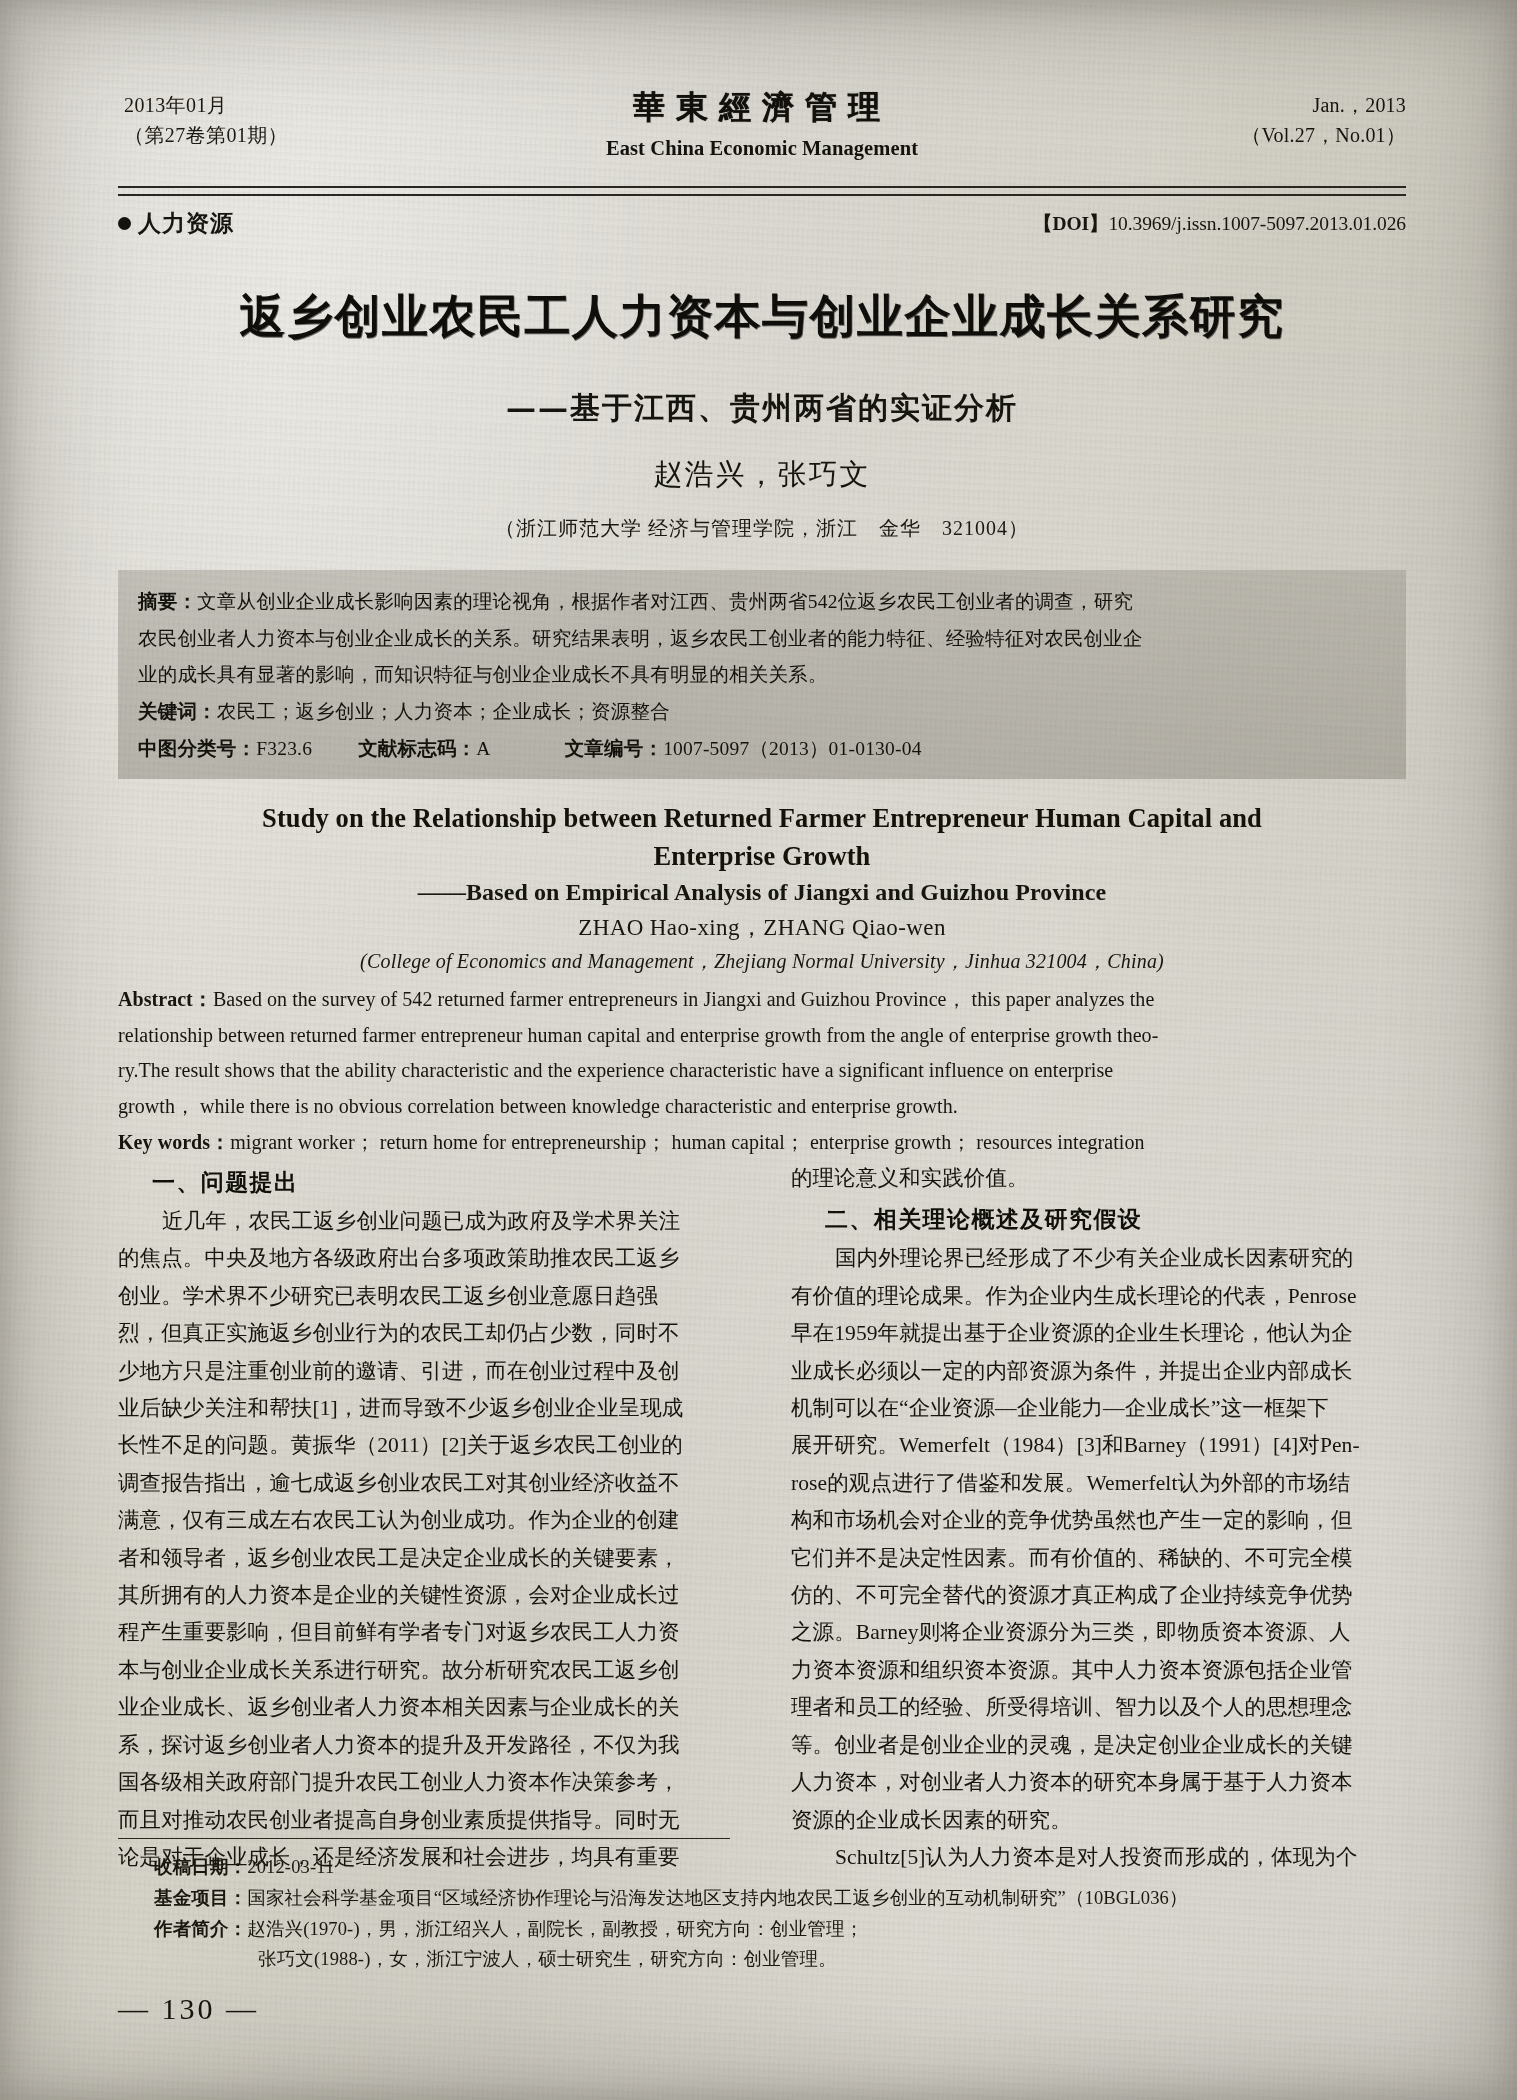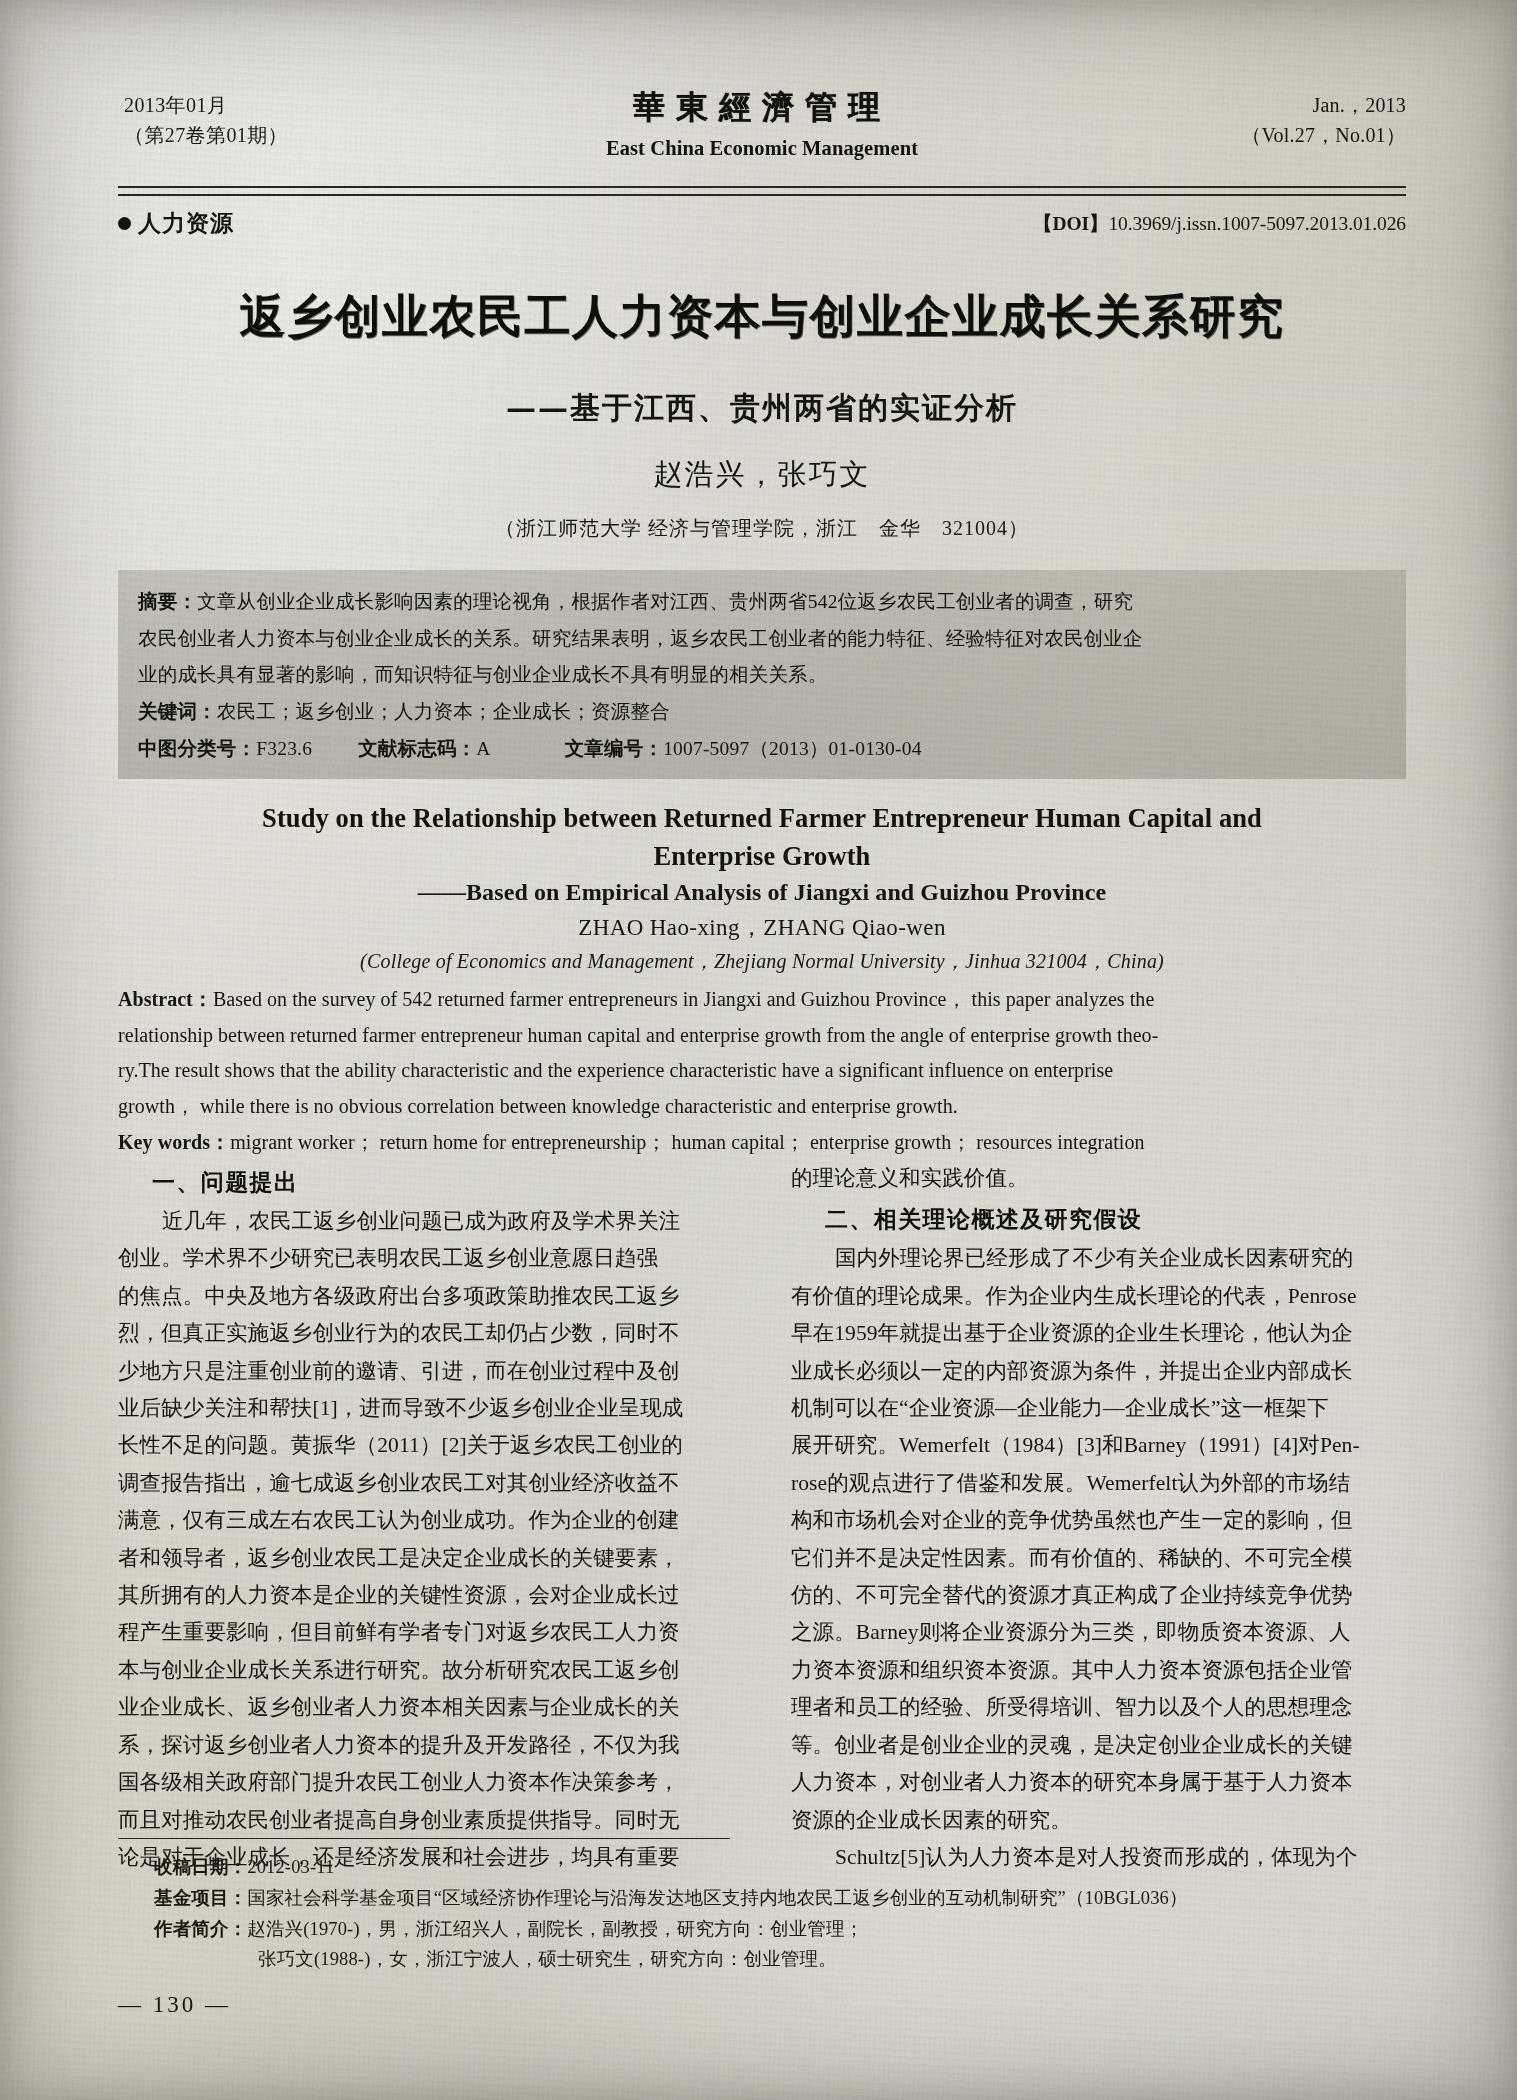--- a/index.html
+++ b/index.html
@@ -314,21 +314,21 @@
     letter-spacing: .15px;
     color: #1a170f;
   }
   .footnotes .fn { display: block; white-space: nowrap; margin-left: 36px; }
   .footnotes b { font-weight: 700; font-family: "DejaVu Sans","Liberation Sans",sans-serif; }
   .fn-indent { display: inline-block; width: 104px; }
   .pageno {
     position: absolute;
     left: 6px;
     top: 1992px;
-    font-size: 23px;
+    font-size: 30px;
     letter-spacing: 3px;
     color: #17140e;
   }
 </style>
 </head>
 <body>
 
 <div class="page">
   <div class="content">
 
@@ -387,22 +387,22 @@
         <span class="ln"><b>Key words：</b><span>migrant worker； return home for entrepreneurship； human capital； enterprise growth； resources integration</span></span>
       </div>
     </div>
 
     <div class="cols">
 
       <div class="col">
         <div class="sec-head">一、问题提出</div>
         <p class="para">
           <span class="ln"><span class="indent2"></span><span>近几年，农民工返乡创业问题已成为政府及学术界关注</span></span>
+          <span class="ln"><span>的焦点。中央及地方各级政府出台多项政策助推农民工返乡</span></span>
           <span class="ln"><span>创业。学术界不少研究已表明农民工返乡创业意愿日趋强</span></span>
-          <span class="ln"><span>的焦点。中央及地方各级政府出台多项政策助推农民工返乡</span></span>
           <span class="ln"><span>烈，但真正实施返乡创业行为的农民工却仍占少数，同时不</span></span>
           <span class="ln"><span>少地方只是注重创业前的邀请、引进，而在创业过程中及创</span></span>
           <span class="ln"><span>业后缺少关注和帮扶[1]，进而导致不少返乡创业企业呈现成</span></span>
           <span class="ln"><span>长性不足的问题。黄振华（2011）[2]关于返乡农民工创业的</span></span>
           <span class="ln"><span>调查报告指出，逾七成返乡创业农民工对其创业经济收益不</span></span>
           <span class="ln"><span>满意，仅有三成左右农民工认为创业成功。作为企业的创建</span></span>
           <span class="ln"><span>者和领导者，返乡创业农民工是决定企业成长的关键要素，</span></span>
           <span class="ln"><span>其所拥有的人力资本是企业的关键性资源，会对企业成长过</span></span>
           <span class="ln"><span>程产生重要影响，但目前鲜有学者专门对返乡农民工人力资</span></span>
           <span class="ln"><span>本与创业企业成长关系进行研究。故分析研究农民工返乡创</span></span>

